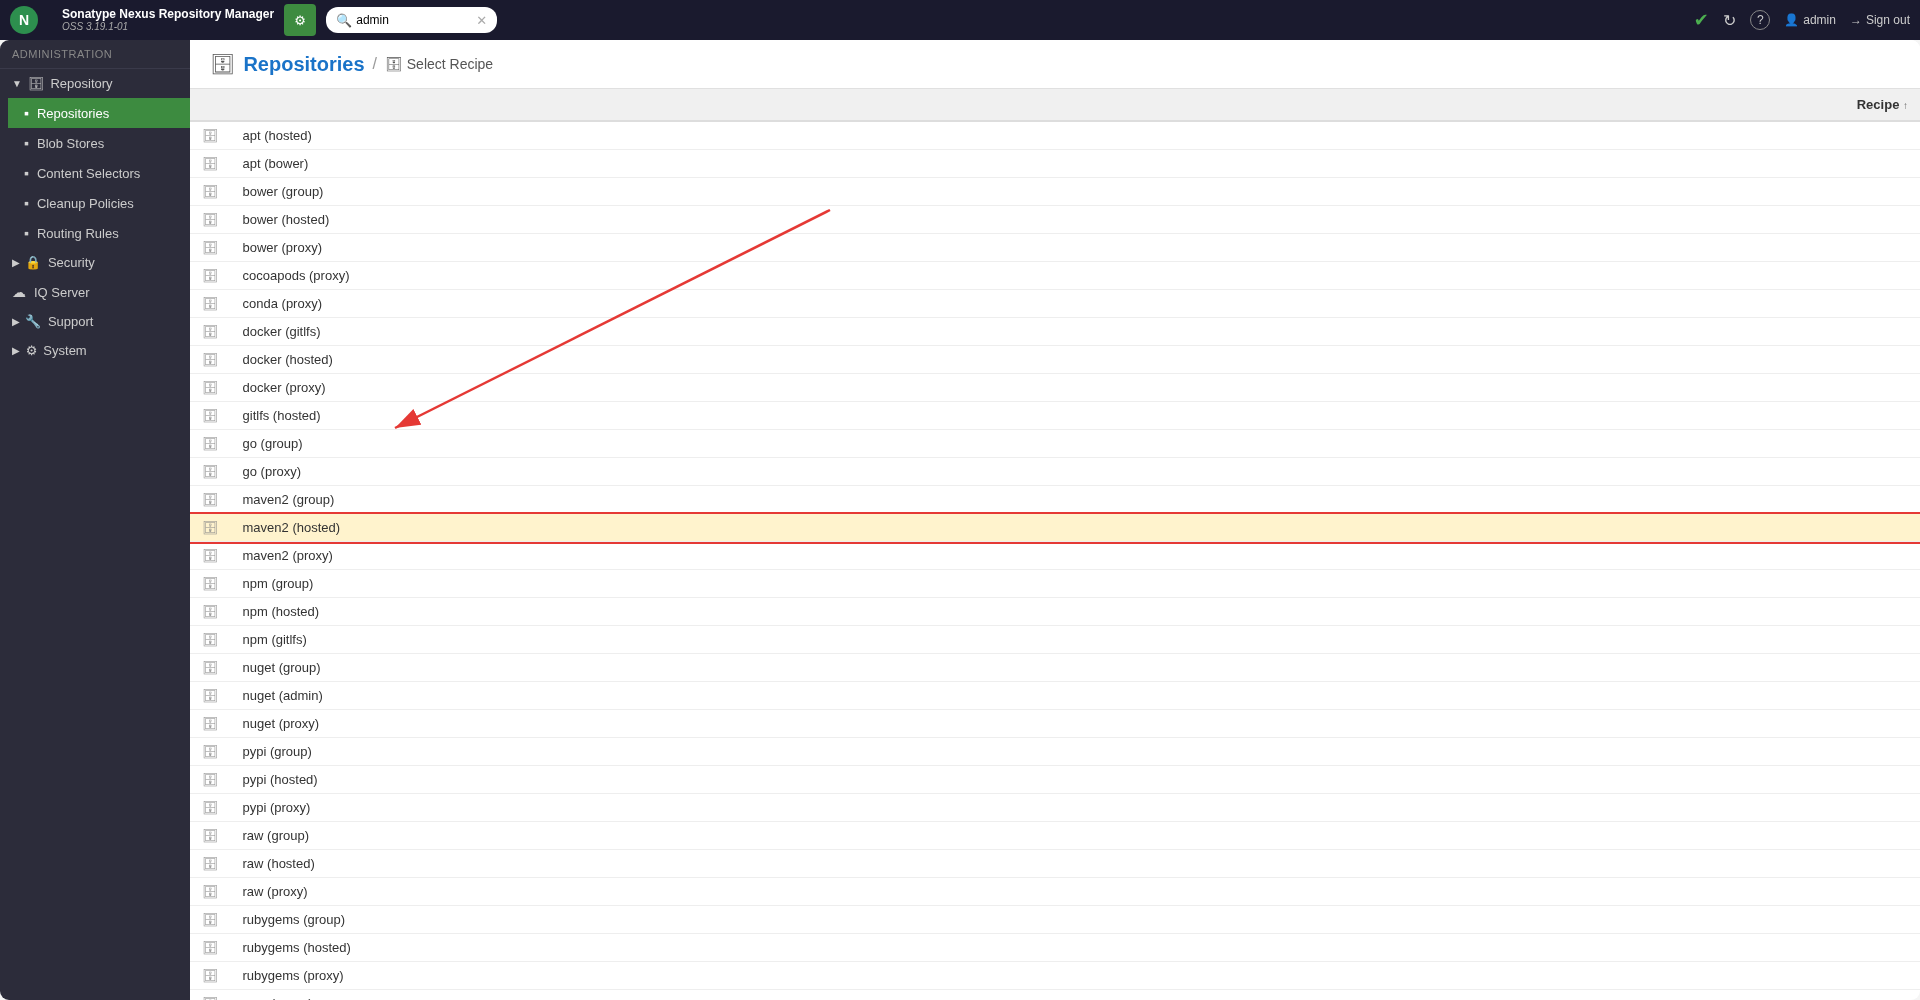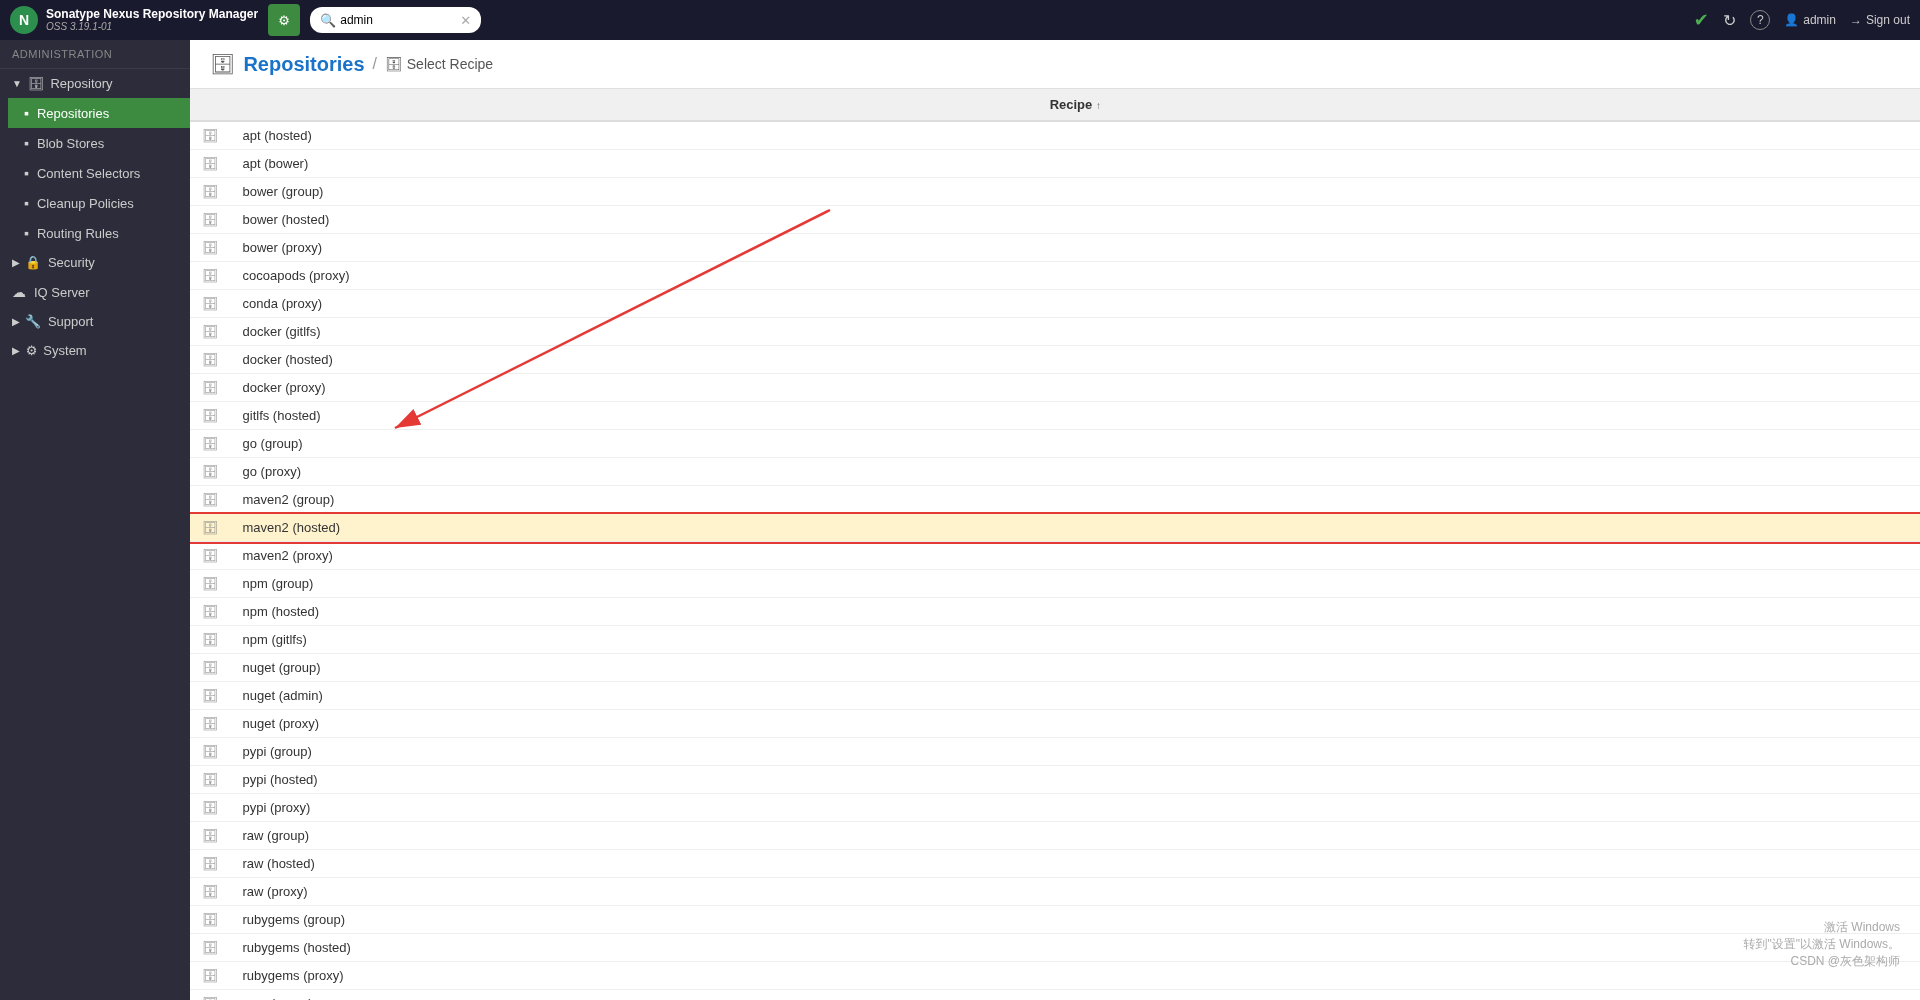--- a/index.html
+++ b/index.html
@@ -23,21 +23,21 @@
       font-size: 12px;
       min-width: 180px;
     }
     .topbar-logo .logo-icon {
       width: 28px; height: 28px;
       background: #2d8f4e;
       border-radius: 50%;
       display: flex; align-items: center; justify-content: center;
       font-size: 14px; color: white; font-weight: bold;
     }
-    .topbar-logo .logo-text { line-height: 1.2; }
+    .topbar-logo .logo-text { line-height: 1.2; margin-left: 16px; }
     .topbar-logo .logo-text .title { font-weight: bold; font-size: 12px; color: white; }
     .topbar-logo .logo-text .subtitle { font-size: 10px; color: #aaa; font-style: italic; }
 
     .topbar-gear {
       width: 32px; height: 32px;
       background: #3d8b40;
       border-radius: 4px;
       display: flex; align-items: center; justify-content: center;
       color: white; cursor: pointer;
     }
@@ -67,20 +67,21 @@
     }
     .topbar-right .signout-btn {
       display: flex; align-items: center; gap: 4px; color: #ccc; font-size: 12px; cursor: pointer;
     }
 
     
     .main-layout {
       display: flex;
       flex: 1;
       overflow: hidden;
+      border-radius: 9px;
     }
 
     
     .sidebar {
       width: 190px;
       background: #2c2c3a;
       color: #ccc;
       overflow-y: auto;
       flex-shrink: 0;
     }
@@ -159,21 +160,21 @@
     }
     table {
       width: 100%;
       border-collapse: collapse;
     }
     thead tr {
       background: #f0f0f0;
       border-bottom: 2px solid #ddd;
     }
     thead th {
-      text-align: center;
+      text-align: right;
       padding: 8px 12px;
       font-weight: 600;
       font-size: 13px;
       color: #333;
     }
     thead th .sort-icon { font-size: 10px; color: #666; }
     tbody tr {
       border-bottom: 1px solid #eee;
     }
     tbody tr.highlighted {
@@ -456,18 +457,13 @@
         <defs>
           <marker id="arrowhead" markerWidth="10" markerHeight="7" refX="10" refY="3.5" orient="auto">
             <polygon points="0 0, 10 3.5, 0 7" fill="#e53935"></polygon>
           </marker>
         </defs>
         <line x1="640" y1="130" x2="205" y2="348" stroke="#e53935" stroke-width="2.5" marker-end="url(#arrowhead)"></line>
       </svg>
     </div>
   </div>
 
-  <div class="watermark">
-    <div>激活 Windows</div>
-    <div>转到"设置"以激活 Windows。</div>
-    <div>CSDN @灰色架构师</div>
-  </div>
 </div>
 
 </body></html>

